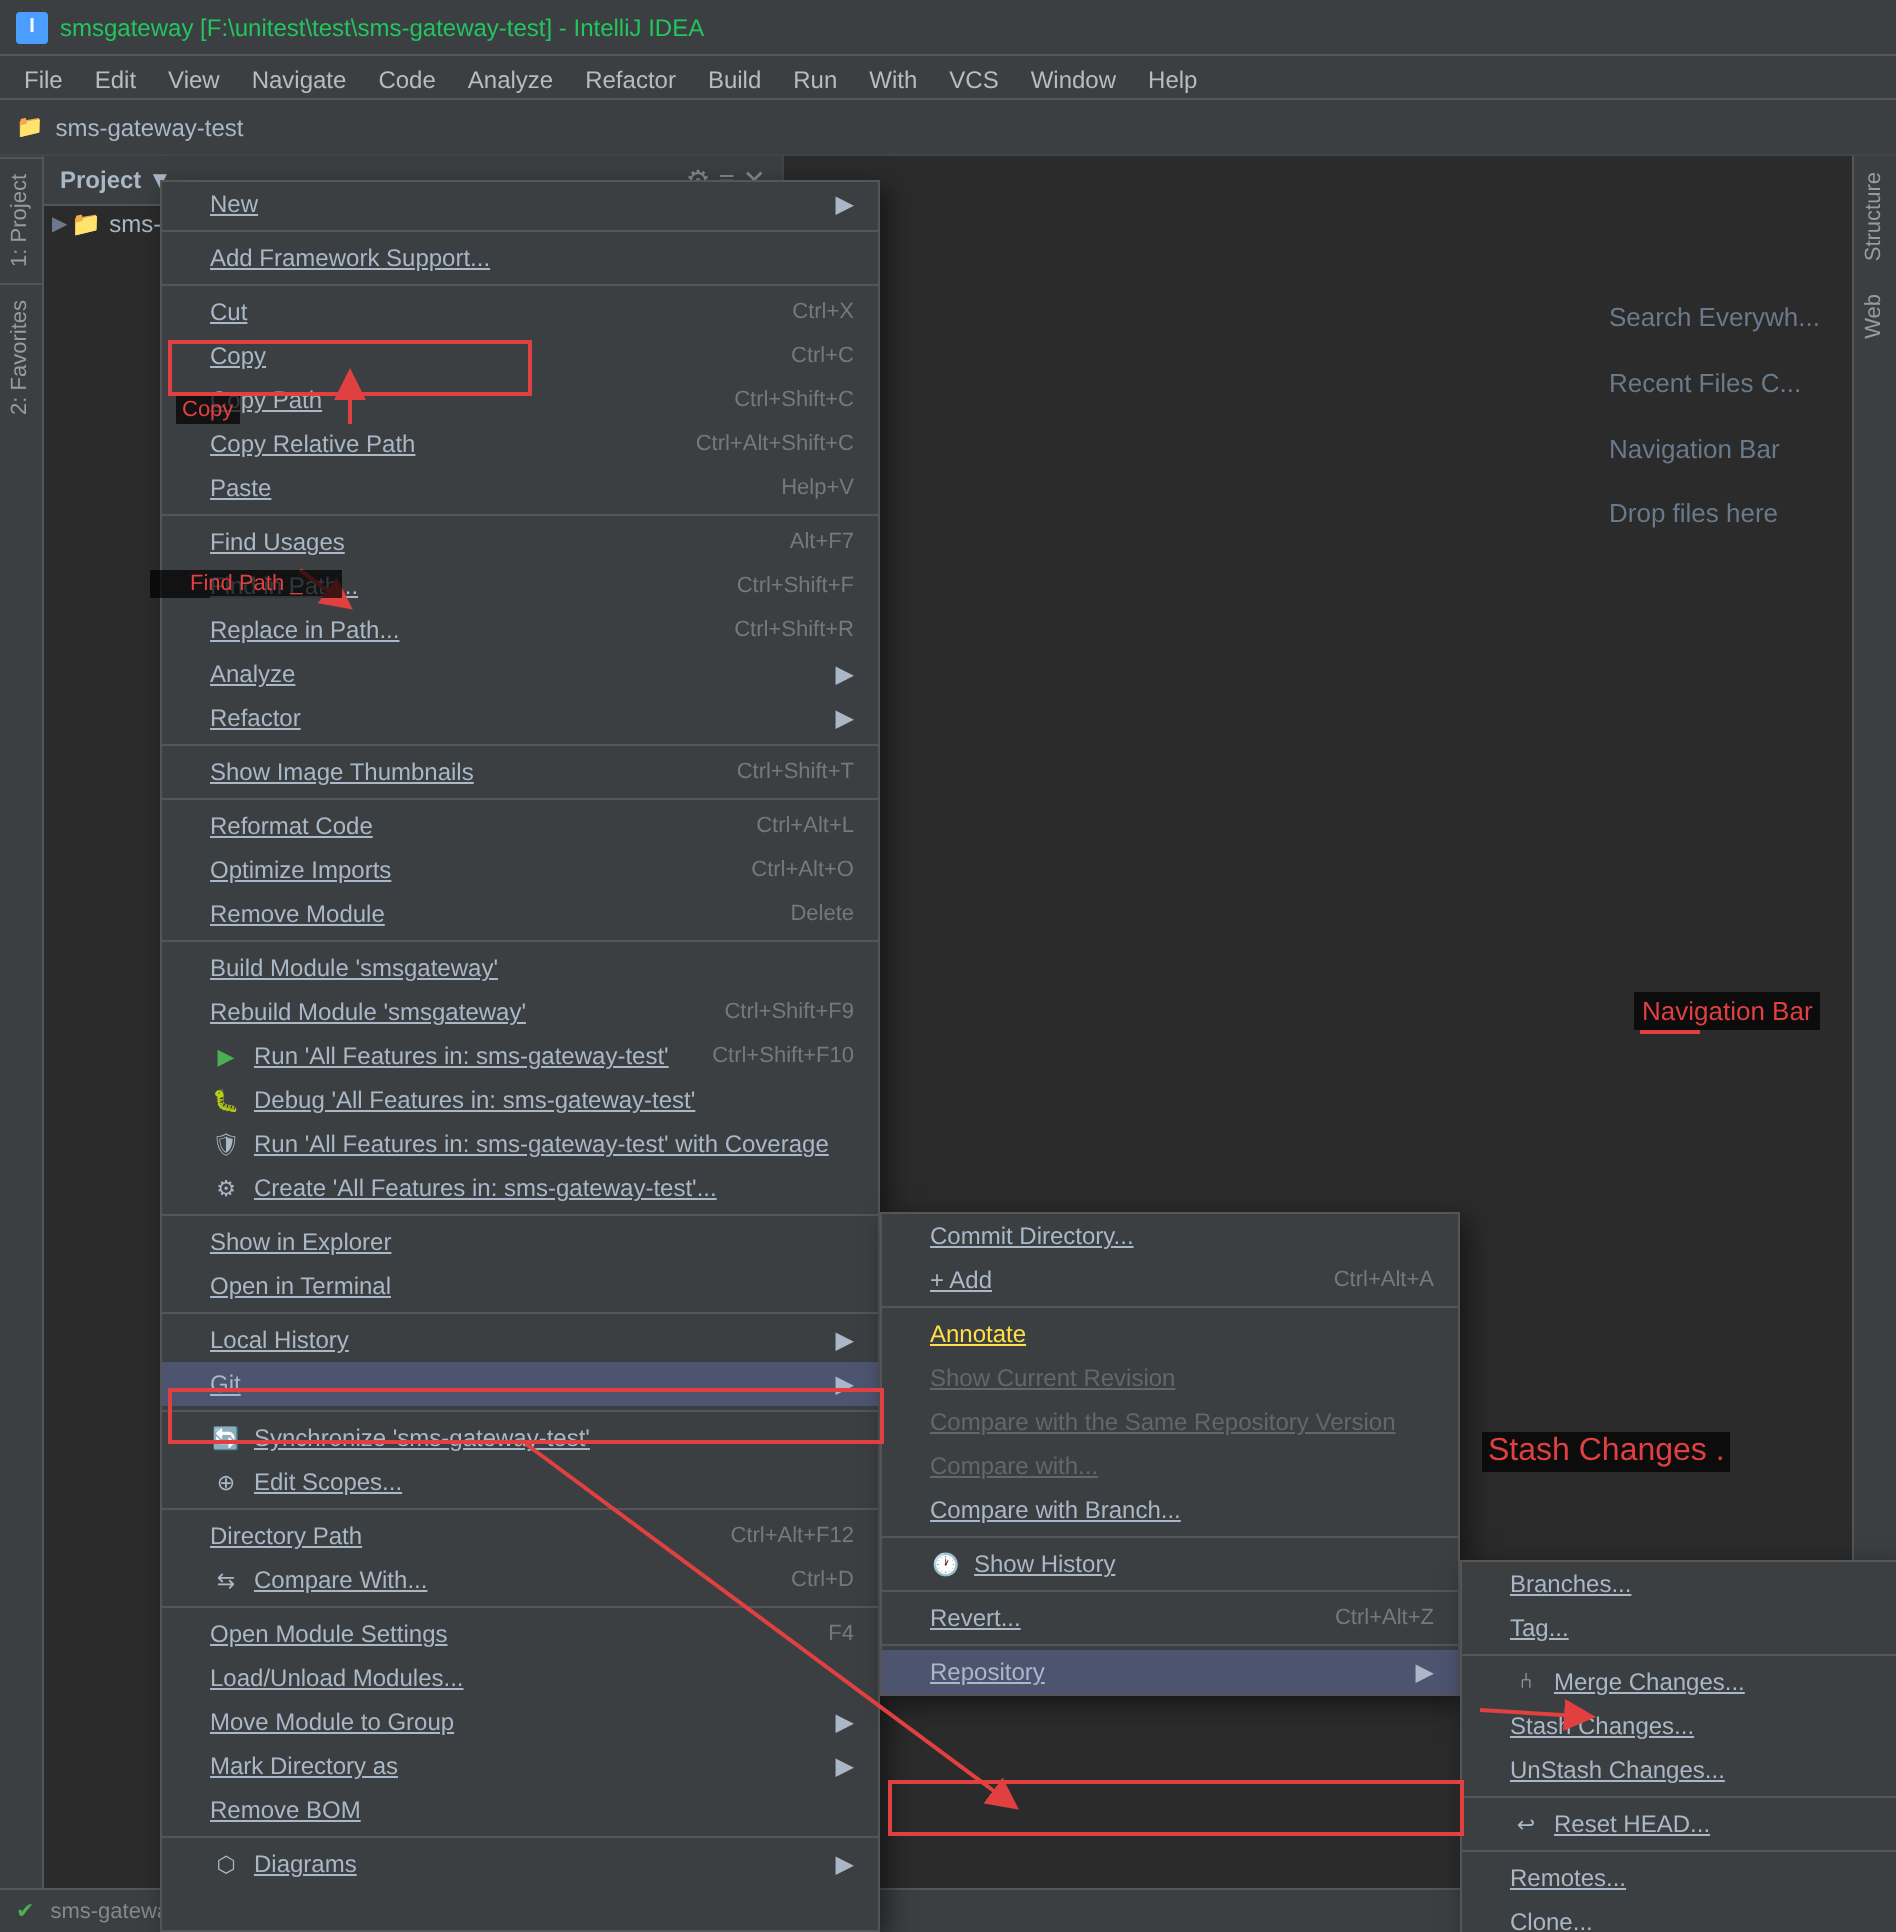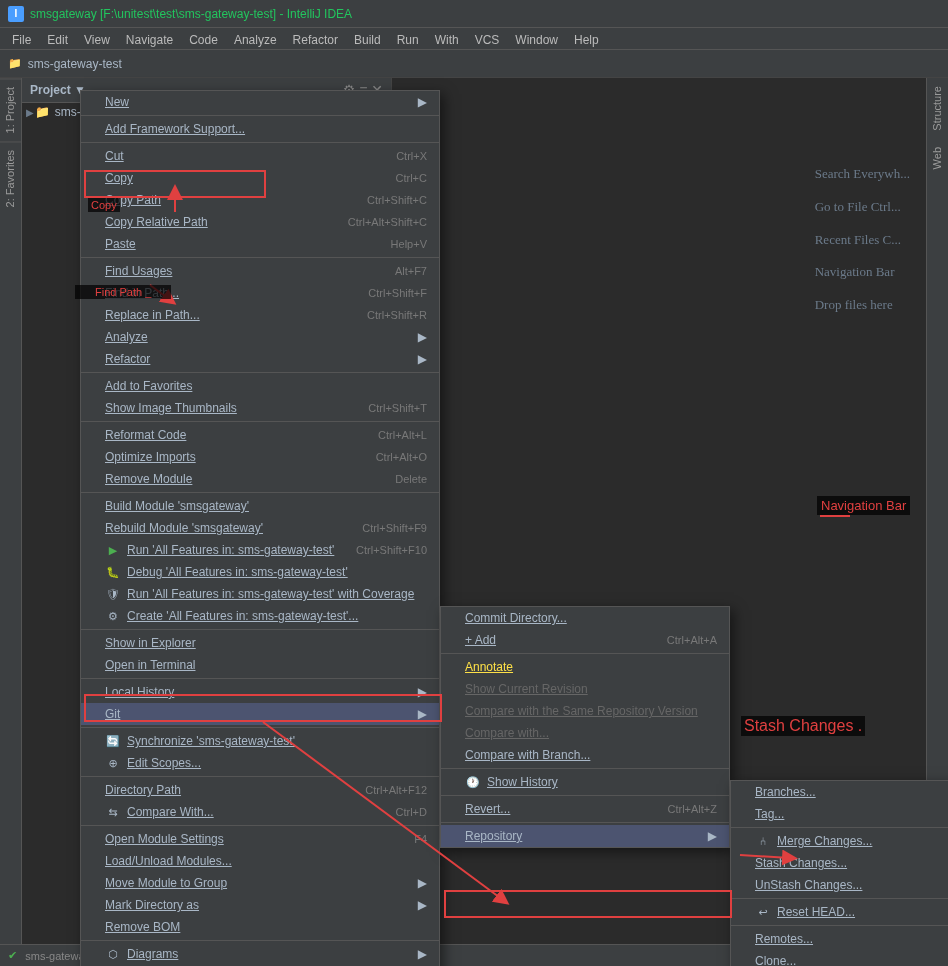--- a/index.html
+++ b/index.html
@@ -264,23 +264,22 @@
 
     <div class="tree-item">
       <span class="tree-arrow">▶</span>
       <span class="tree-icon">📁</span>
       <span class="tree-label">sms-gateway-test</span>
     </div>
   </div>
 
   <div class="content-area">
 
-    <div style="position:absolute; right:30px; top:80px;font-family:Liberation Serif, serif;">
+    <div style="position:absolute; right:30px; top:65px;">
       <div class="hint-text">Search Everywh...</div>
-      <div class="hint-text">Go to File  Ctrl...</div>
       <div class="hint-text">Recent Files  C...</div>
       <div class="hint-text">Navigation Bar</div>
       <div class="hint-text">Drop files here</div>
     </div>
   </div>
 
 </div>
 
 <div class="context-menu">
 
@@ -364,25 +363,20 @@
   </div>
 
   <div class="ctx-item">
     <span class="ctx-item-left">
         <span class="ctx-item-label">Refactor</span>
       </span>
     <span class="ctx-item-arrow">▶</span>
   </div>
   <div class="separator"></div>
 
-  <div class="ctx-item">
-    <span class="ctx-item-left">
-        <span class="ctx-item-label">Add to Favorites</span>
-      </span>
-  </div>
 
   <div class="ctx-item">
     <span class="ctx-item-left">
         <span class="ctx-item-label">Show Image Thumbnails</span>
       </span>
     <span class="ctx-item-shortcut">Ctrl+Shift+T</span>
   </div>
   <div class="separator"></div>
 
   <div class="ctx-item">

